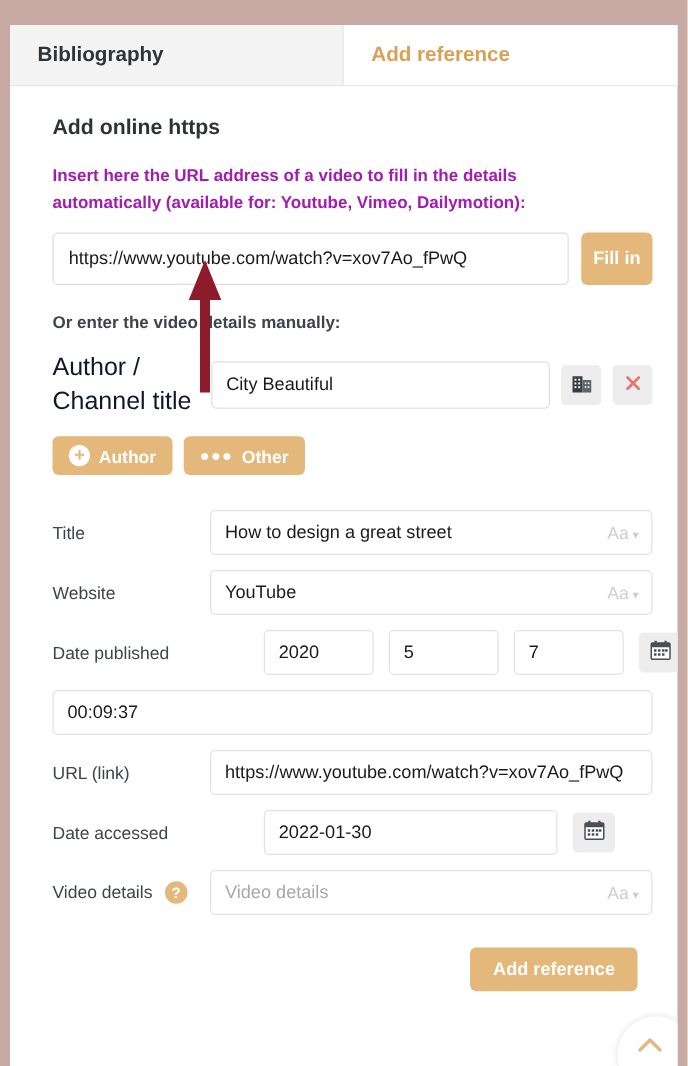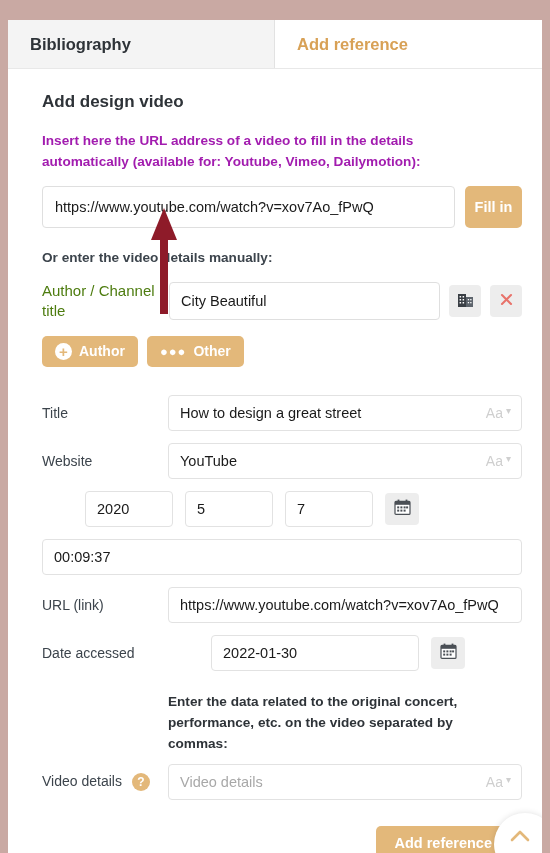--- a/index.html
+++ b/index.html
@@ -112,22 +112,22 @@
   }
   
   .author-row {
     display: flex;
     align-items: center;
     margin-left: 8px;
     gap: 9px;
   }
   .author-label {
     width: 118px;
-    font-size: 15px;
-    color: #4d7c0f;
+    font-size: 20px;
+    color: #0f172a;
     line-height: 1.35;
     flex-shrink: 0;
   }
   .author-input {
     flex: 1;
     height: 38px;
     border: 1px solid #dfdfdf;
     border-radius: 4px;
     display: flex;
     align-items: center;
@@ -212,21 +212,21 @@
     background: #fff;
     position: relative;
   }
   .finput.placeholder { color: #a8a8a8; }
   .aa {
     position: absolute;
     right: 10px;
     color: #cfcfcf;
     font-size: 14px;
     display: flex;
-    align-items: flex-start;
+    align-items: flex-end;
     gap: 3px;
   }
   .chev { font-size: 10px; }
   .date-group { display: flex; gap: 12px; flex: 1; align-items: center; padding-left: 43px; }
   .date-box {
     width: 88px;
     height: 36px;
     border: 1px solid #e2e2e2;
     border-radius: 4px;
     display: flex;
@@ -242,21 +242,21 @@
     background: #ededed;
     border: none;
     border-radius: 4px;
     display: flex;
     align-items: center;
     justify-content: center;
     cursor: pointer;
     padding: 0;
   }
   .accessed-box {
-    width: 208px;
+    width: 235px;
     height: 36px;
     border: 1px solid #e2e2e2;
     border-radius: 4px;
     display: flex;
     align-items: center;
     padding: 0 11px;
     box-sizing: border-box;
     font-size: 14.5px;
     color: #1a1a1a;
   }
@@ -349,21 +349,21 @@
     <div class="tab tab-inactive">
       <span>Bibliography</span>
     </div>
     <div class="tab tab-active">
       <span>Add reference</span>
     </div>
   </div>
 
   <div class="content">
 
-    <div class="section-title">Add design video</div>
+    <div class="section-title">Add online https</div>
 
     <div class="helper-bold">Insert here the URL address of a video to fill in the details automatically (available for: Youtube, Vimeo, Dailymotion):</div>
 
     <div class="url-row">
       <div class="url-input">https://www.youtube.com/watch?v=xov7Ao_fPwQ</div>
       <button class="btn-fill">Fill in</button>
     </div>
 
     <div class="manual-label">Or enter the video details manually:</div>
 
@@ -428,20 +428,21 @@
         <div class="finput">
           <span>YouTube</span>
           <span class="aa">
             <span>Aa</span>
             <span class="chev">▾</span>
           </span>
         </div>
       </div>
 
       <div class="frow">
+        <div class="flabel">Date published</div>
         <div class="date-group">
           <div class="date-box">2020</div>
           <div class="date-box">5</div>
           <div class="date-box">7</div>
           <button class="cal-btn">
             <span>
               <svg width="19" height="19" viewBox="0 0 19 19">
                 <rect x="2" y="3.4" width="15" height="13" rx="1" fill="#ffffff" stroke="#4a4f55" stroke-width="1.2"></rect>
                 <rect x="2" y="3.4" width="15" height="3.4" fill="#4a4f55"></rect>
                 <rect x="4.6" y="1.6" width="1.8" height="2.6" fill="#4a4f55"></rect>
@@ -489,21 +490,20 @@
                   <rect x="4.2" y="11.6" width="2" height="2"></rect>
                   <rect x="7.4" y="11.6" width="2" height="2"></rect>
                   <rect x="10.6" y="11.6" width="2" height="2"></rect>
                 </g>
               </svg>
             </span>
           </button>
         </div>
       </div>
 
-      <div class="note">Enter the data related to the original concert, performance, etc. on the video separated by commas:</div>
 
       <div class="frow">
         <div class="flabel">
           <span>Video details</span>
           <span class="help-circle">?</span>
         </div>
         <div class="finput placeholder">
           <span>Video details</span>
           <span class="aa">
             <span>Aa</span>

